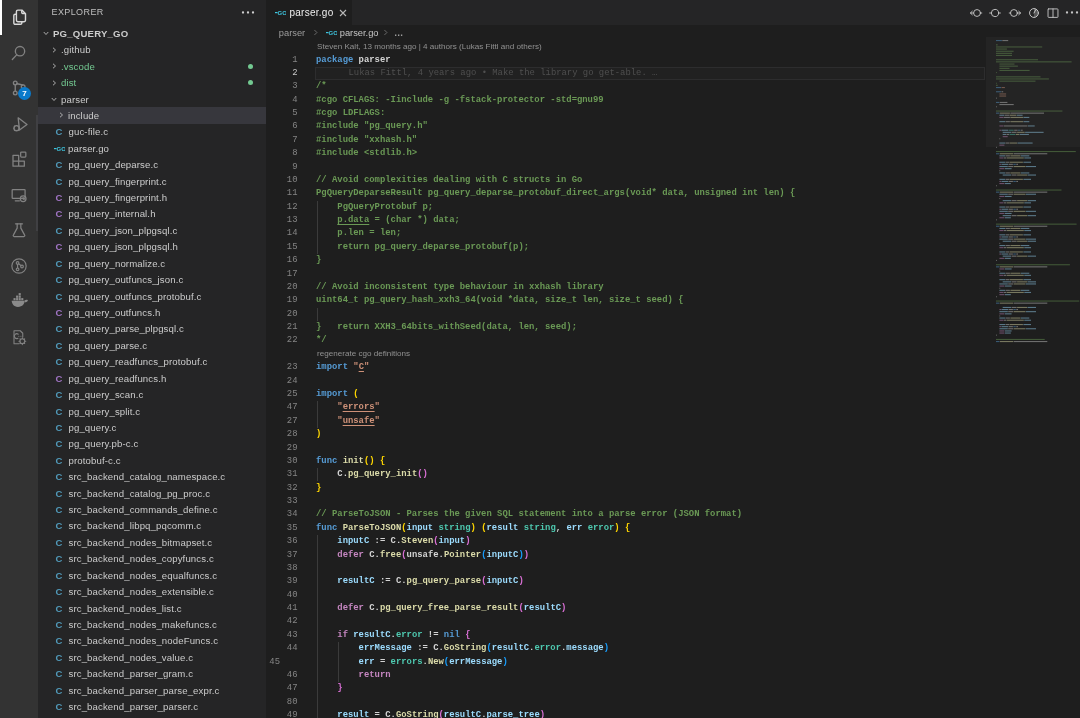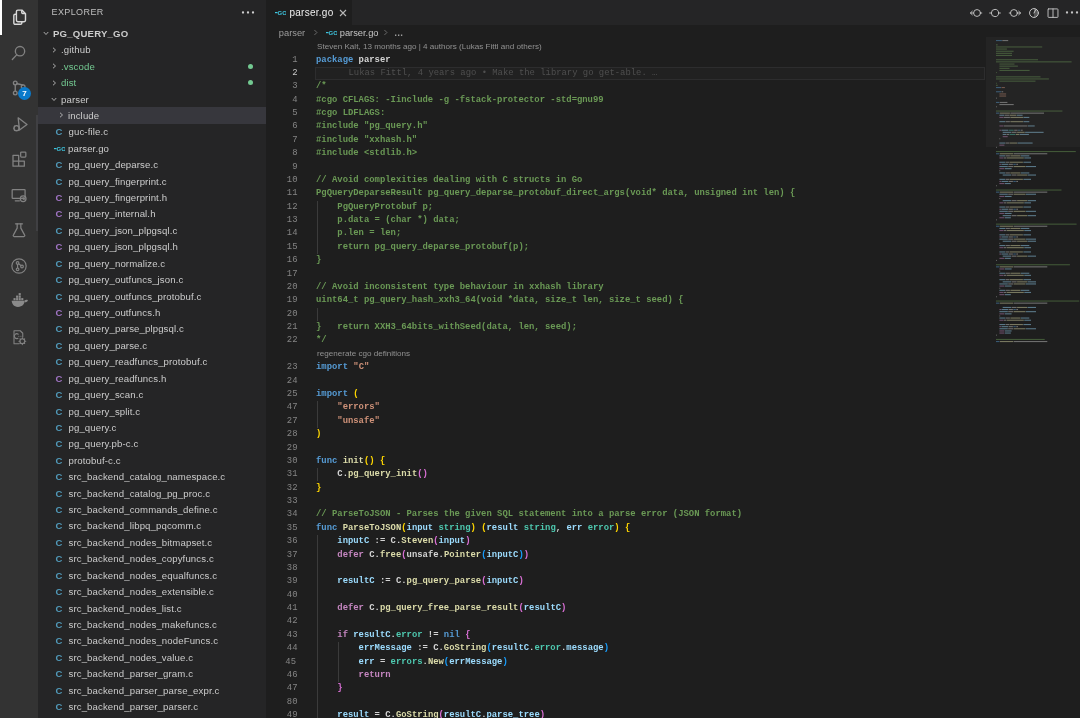--- a/index.html
+++ b/index.html
@@ -1,19 +1,19 @@
 <!DOCTYPE html>
 <html><head><meta charset="utf-8"><style>
 *{margin:0;padding:0;box-sizing:border-box}
 html,body{width:1080px;height:718px;overflow:hidden;background:#1e1e1e}
 body{font-family:"Liberation Sans",sans-serif;position:relative}
 .abs{position:absolute}
 .mono{font-family:"Liberation Mono",monospace;font-size:8.90px;font-weight:700;white-space:pre}
 .ln{font-family:"Liberation Mono",monospace;font-size:8.90px;font-weight:400;color:#858585;text-align:right;width:22px}
-.u{text-underline-offset:1.5px}
+.u{text-decoration:underline;text-underline-offset:1.5px}
 .row{position:absolute;height:16.42px;display:flex;align-items:center;color:#cccccc;font-size:9.6px;letter-spacing:.12px;white-space:nowrap}
 svg{display:block}
 </style></head><body>
 <div class="abs" style="left:0;top:0;width:38px;height:718px;background:#333333"></div>
 <div class="abs" style="left:0;top:0;width:2px;height:35px;background:#ffffff"></div>
 <div class="abs" style="left:35.5px;top:115px;width:2.5px;height:116px;background:#46464a;opacity:.75"></div>
 <div class="abs" style="left:9px;top:7.0px;width:20px;height:20px">
     <svg width="20" height="20" viewBox="0 0 24 24" fill="none" stroke="#d9d9d9" stroke-width="1.7" stroke-linejoin="round">
       <rect x="5.8" y="8.6" width="9.6" height="12.2" rx="1.6"></rect>
       <path d="M10.6 3.7h4.9l4.3 4.3v8a1.7 1.7 0 0 1-1.7 1.7h-7.5a1.7 1.7 0 0 1-1.7-1.7V5.4a1.7 1.7 0 0 1 1.7-1.7Z" fill="#333333"></path>
@@ -280,21 +280,21 @@
 <div class="abs ln" style="left:275.5px;top:522.80px;color:#858585">35</div>
 <div class="abs ln" style="left:275.5px;top:536.18px;color:#858585">36</div>
 <div class="abs ln" style="left:275.5px;top:549.56px;color:#858585">37</div>
 <div class="abs ln" style="left:275.5px;top:562.94px;color:#858585">38</div>
 <div class="abs ln" style="left:275.5px;top:576.32px;color:#858585">39</div>
 <div class="abs ln" style="left:275.5px;top:589.70px;color:#858585">40</div>
 <div class="abs ln" style="left:275.5px;top:603.08px;color:#858585">41</div>
 <div class="abs ln" style="left:275.5px;top:616.46px;color:#858585">42</div>
 <div class="abs ln" style="left:275.5px;top:629.84px;color:#858585">43</div>
 <div class="abs ln" style="left:275.5px;top:643.22px;color:#858585">44</div>
-<div class="abs ln" style="left:274px;top:656.60px;color:#858585">45</div>
+<div class="abs ln" style="left:258px;top:656.60px;color:#858585">45</div>
 <div class="abs ln" style="left:275.5px;top:669.98px;color:#858585">46</div>
 <div class="abs ln" style="left:275.5px;top:683.36px;color:#858585">47</div>
 <div class="abs ln" style="left:275.5px;top:696.74px;color:#858585">80</div>
 <div class="abs ln" style="left:275.5px;top:710.12px;color:#858585">49</div>
 <div class="abs mono" style="left:316.0px;top:54.50px"><span style="color:#569cd6">package</span><span style="color:#d4d4d4"> </span><span style="color:#d4d4d4">parser</span></div>
 <div class="abs mono" style="left:316.0px;top:81.26px"><span style="color:#6a9955">/*</span></div>
 <div class="abs mono" style="left:316.0px;top:94.64px"><span style="color:#6a9955">#cgo CFLAGS: -Iinclude -g -fstack-protector -std=gnu99</span></div>
 <div class="abs mono" style="left:316.0px;top:108.02px"><span style="color:#6a9955">#cgo LDFLAGS:</span></div>
 <div class="abs mono" style="left:316.0px;top:121.40px"><span style="color:#6a9955">#include "pg_query.h"</span></div>
 <div class="abs mono" style="left:316.0px;top:134.78px"><span style="color:#6a9955">#include "xxhash.h"</span></div>

